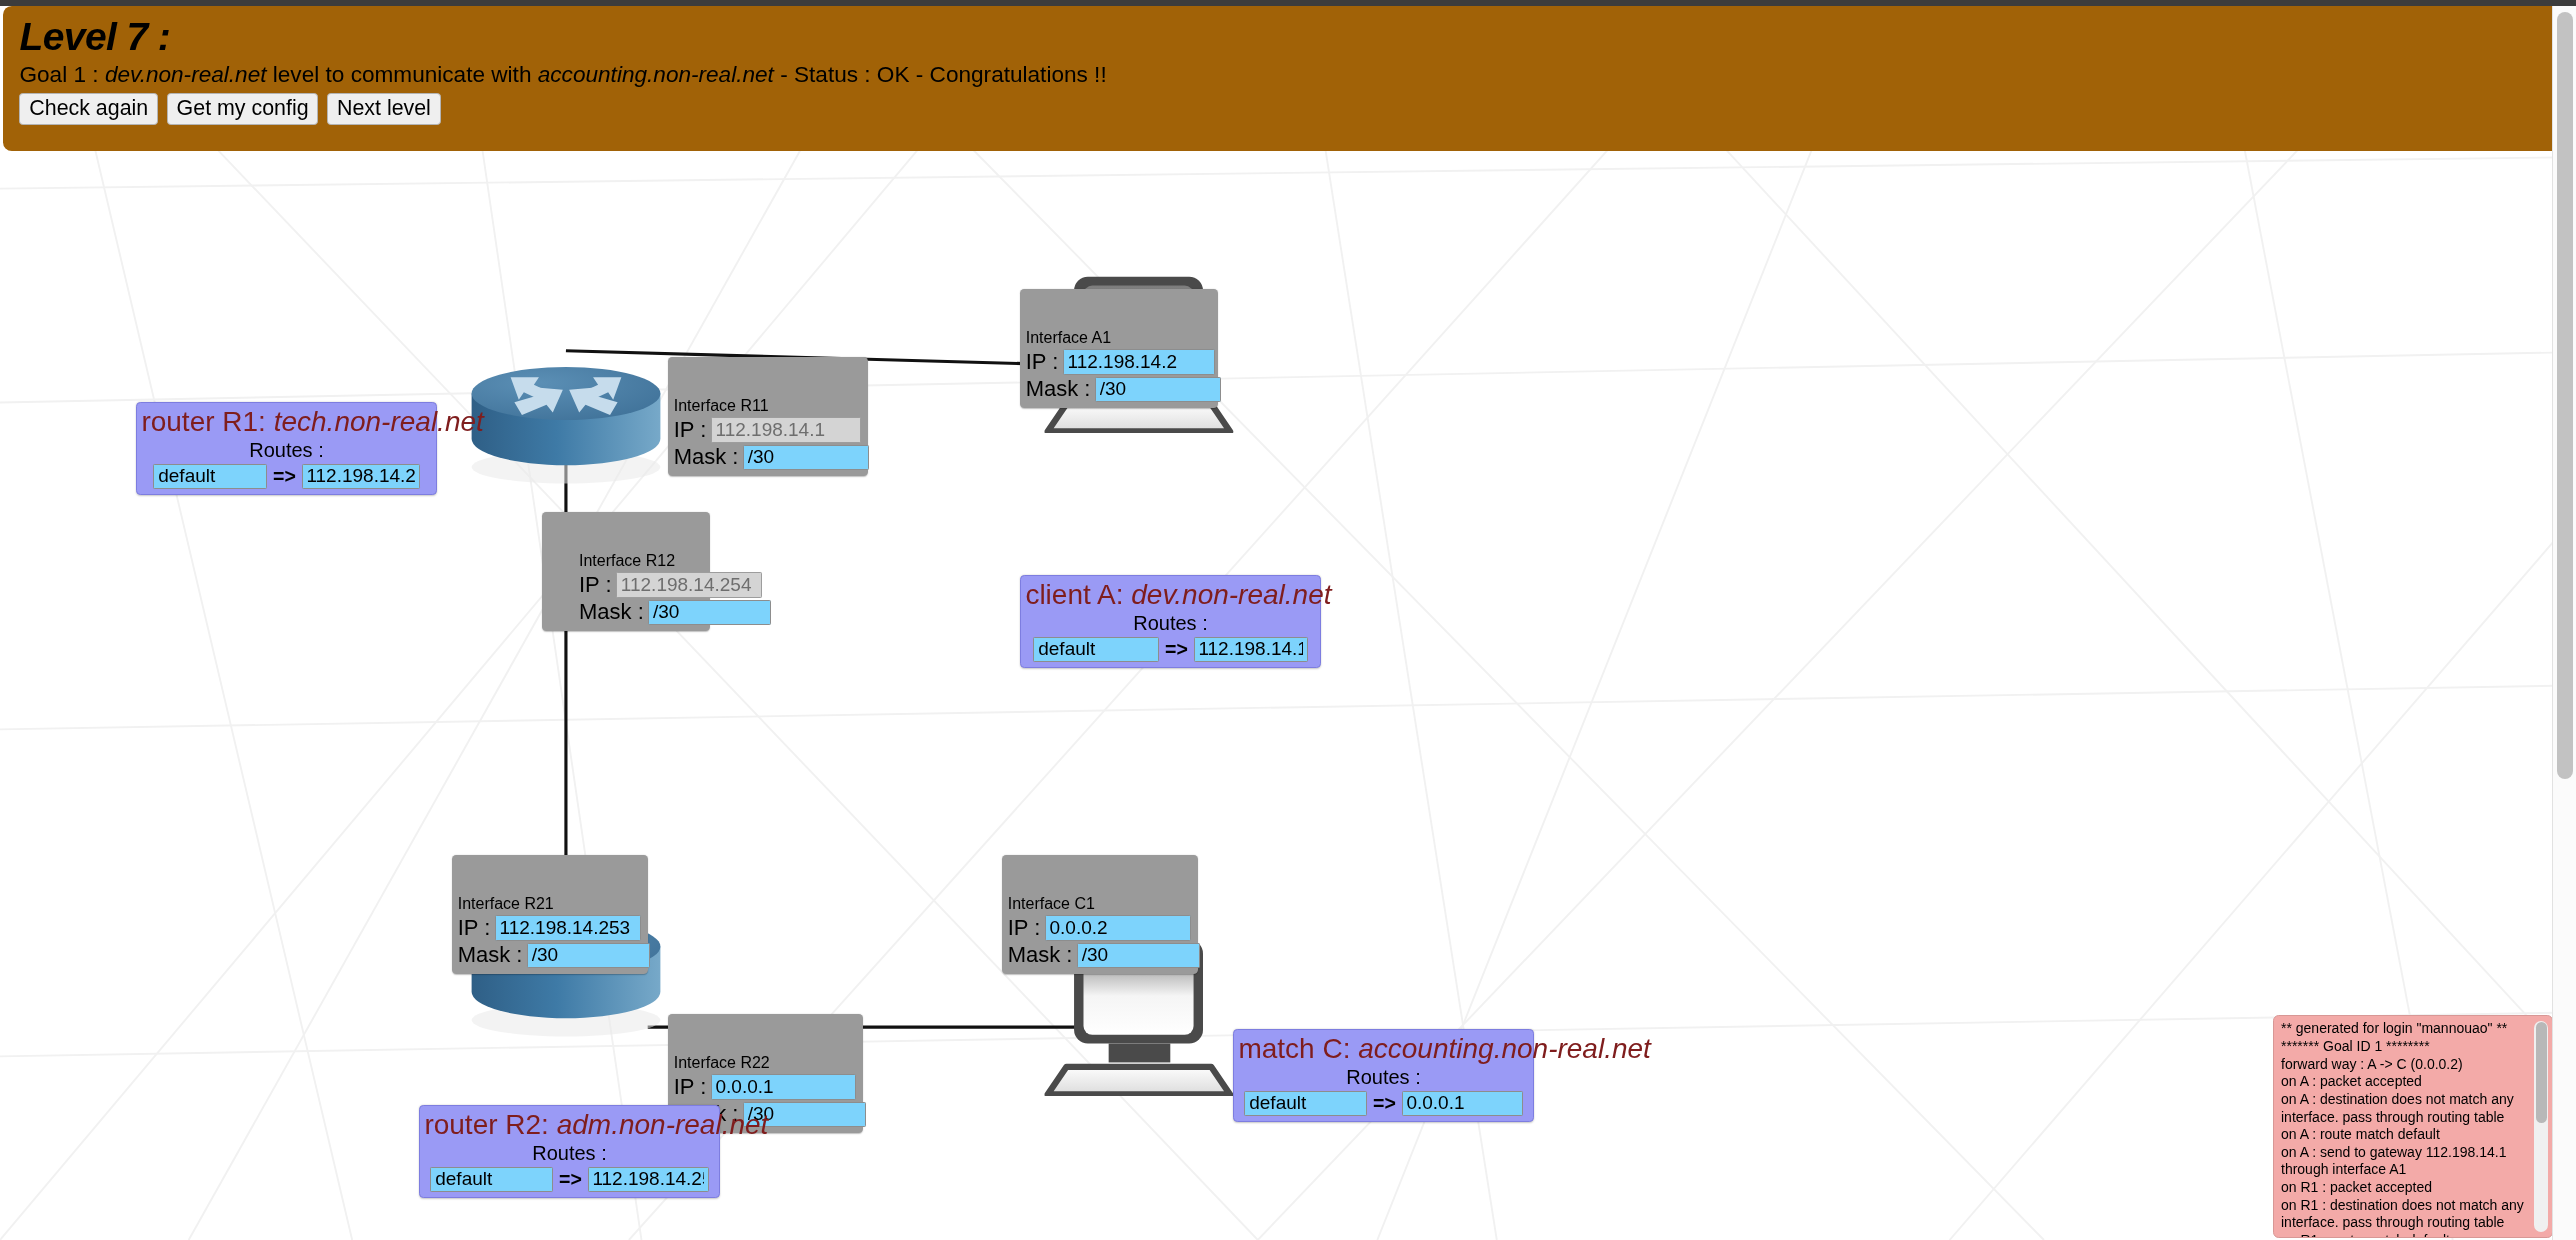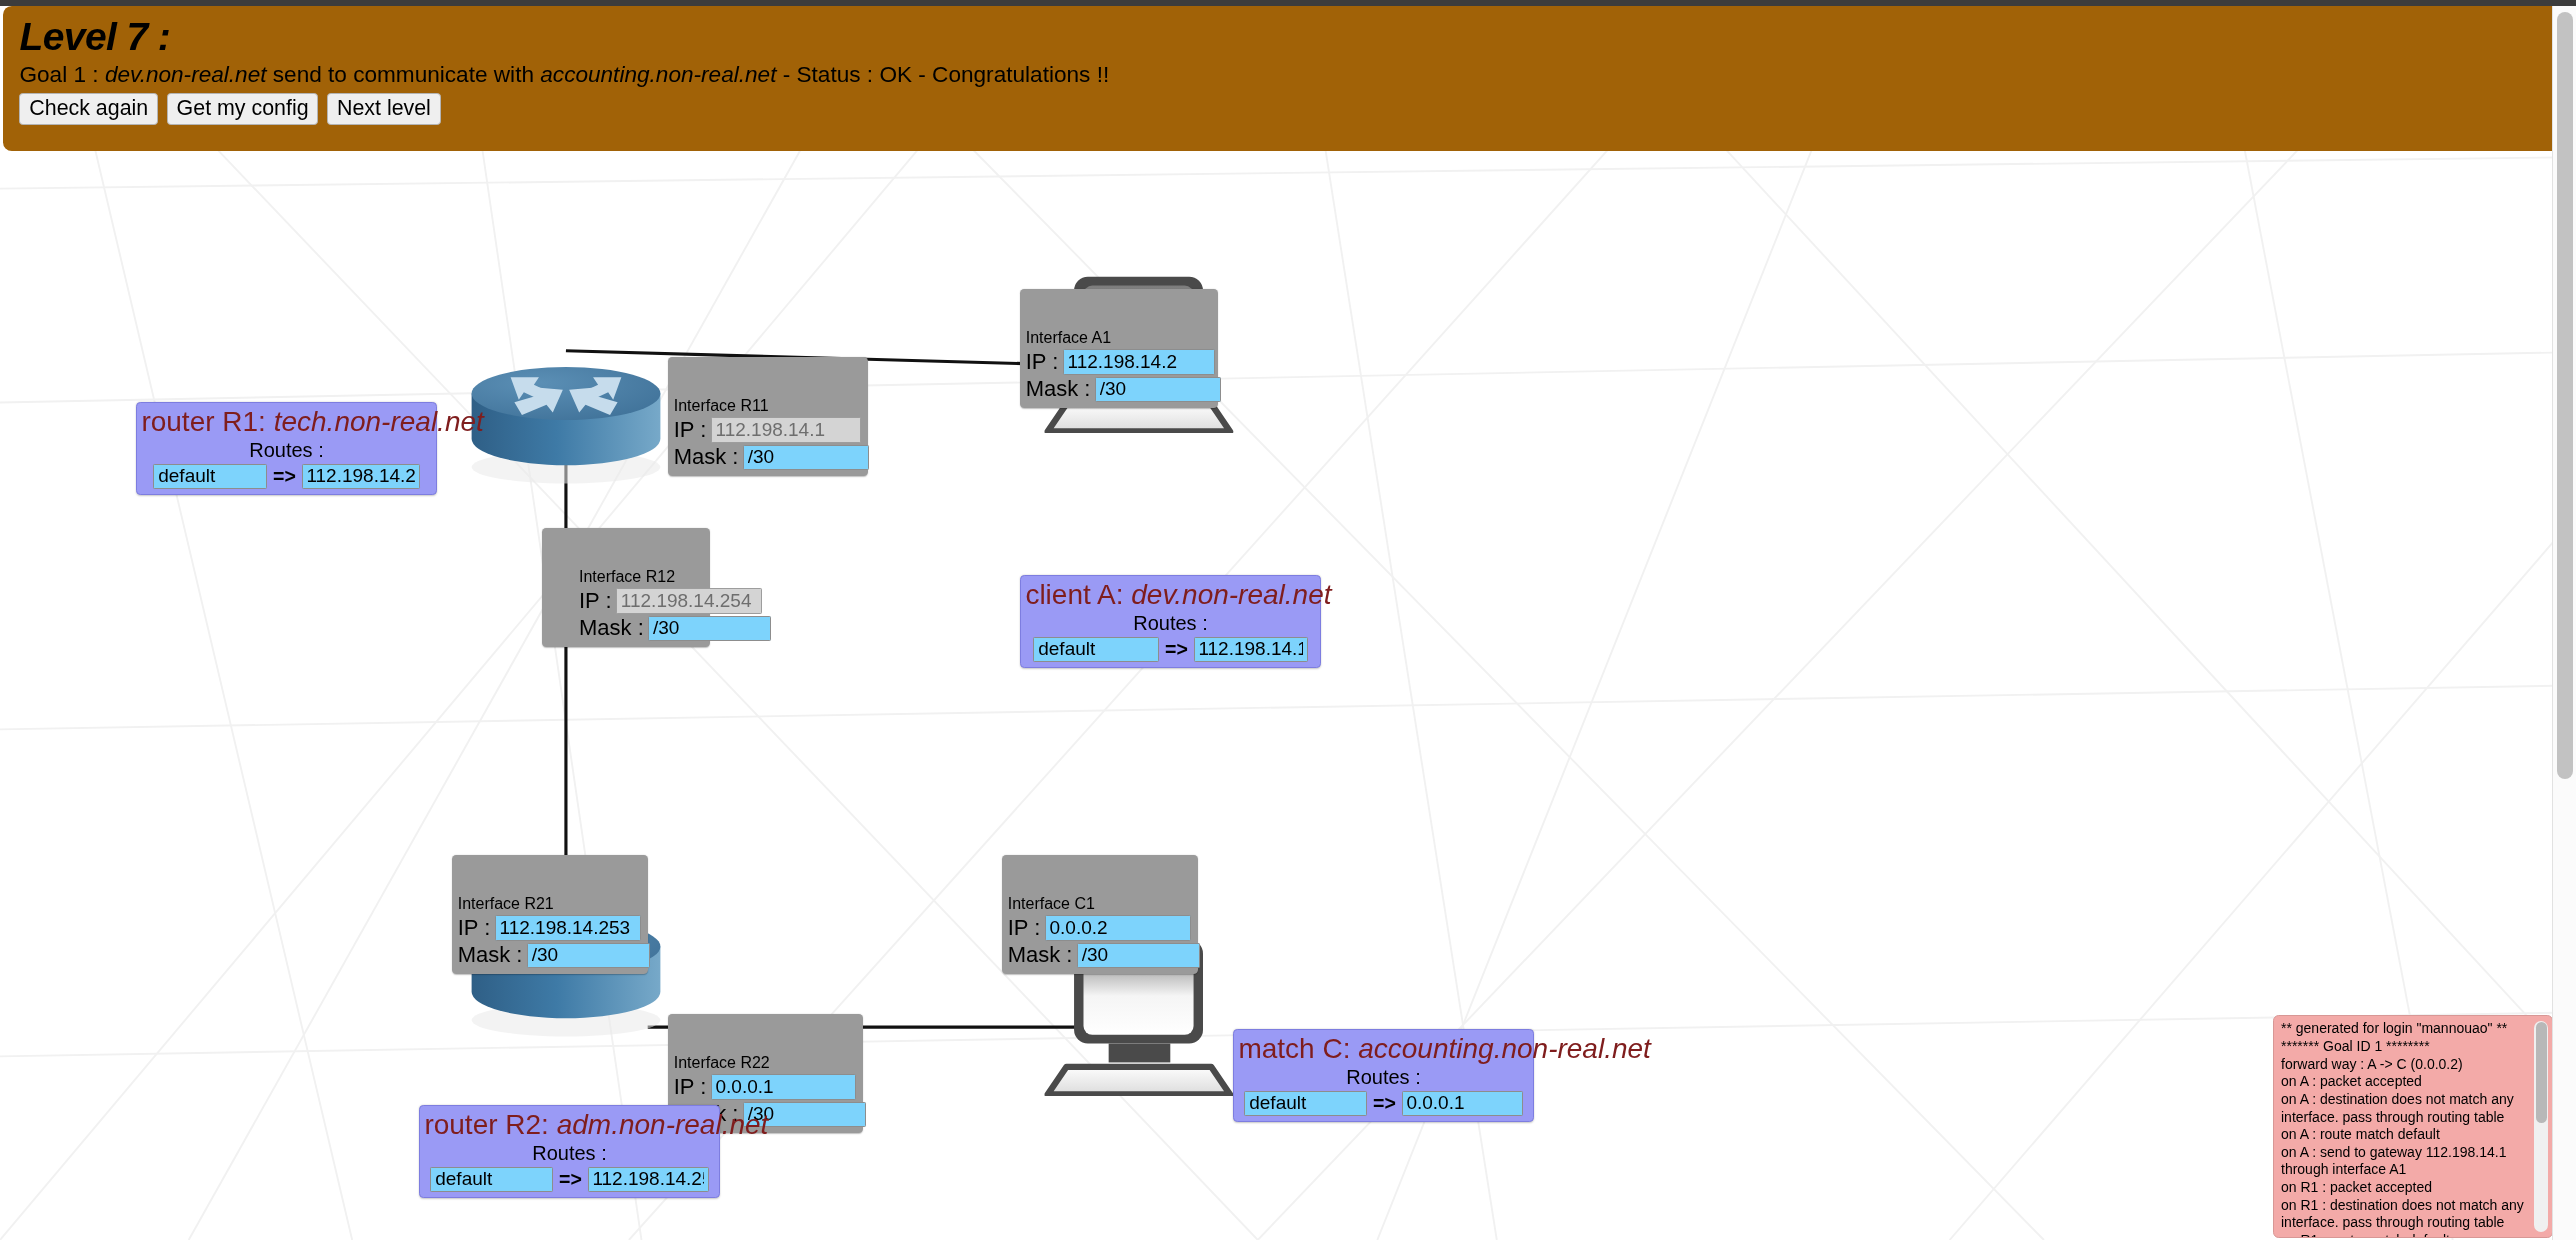--- a/index.html
+++ b/index.html
@@ -253,21 +253,21 @@
       <line x1="3100" y1="1972" x2="4096" y2="820"></line>
       <line x1="300" y1="190" x2="2000" y2="1972"></line>
       <line x1="1500" y1="190" x2="3250" y2="1972"></line>
       <line x1="2700" y1="190" x2="4096" y2="1700"></line>
     </g>
   </svg>
 
   <div class="header">
     <div class="level-title">Level 7 :</div>
     <div class="goal-line">
-      <span>Goal 1 : </span><em>dev.non-real.net</em><span> send to communicate with </span><em>accounting.non-real.net</em><span> - Status : OK - Congratulations !!</span>
+      <span>Goal 1 : </span><em>dev.non-real.net</em><span> level to communicate with </span><em>accounting.non-real.net</em><span> - Status : OK - Congratulations !!</span>
     </div>
     <div class="btn-row">
       <button class="btn">Check again</button>
       <button class="btn">Get my config</button>
       <button class="btn">Next level</button>
     </div>
   </div>
 
   <div class="canvas">
 
@@ -381,21 +381,21 @@
       <div class="if-row">
         <span class="lbl">IP :</span>
         <input class="fld locked" style="width: 150px;" disabled="" value="112.198.14.1">
       </div>
       <div class="if-row">
         <span class="lbl">Mask :</span>
         <input class="fld" style="width: 126px;" value="/30">
       </div>
     </div>
 
-    <div class="ifbox" style="left:542px; top:410px; width:168px;padding-left:37px;">
+    <div class="ifbox" style="left:542px; top:394px; width:168px;padding-left:37px;">
       <div class="if-title">Interface R12</div>
       <div class="if-row">
         <span class="lbl">IP :</span>
         <input class="fld locked" style="width: 146px;" disabled="" value="112.198.14.254">
       </div>
       <div class="if-row">
         <span class="lbl">Mask :</span>
         <input class="fld" style="width: 123px;" value="/30">
       </div>
     </div>

